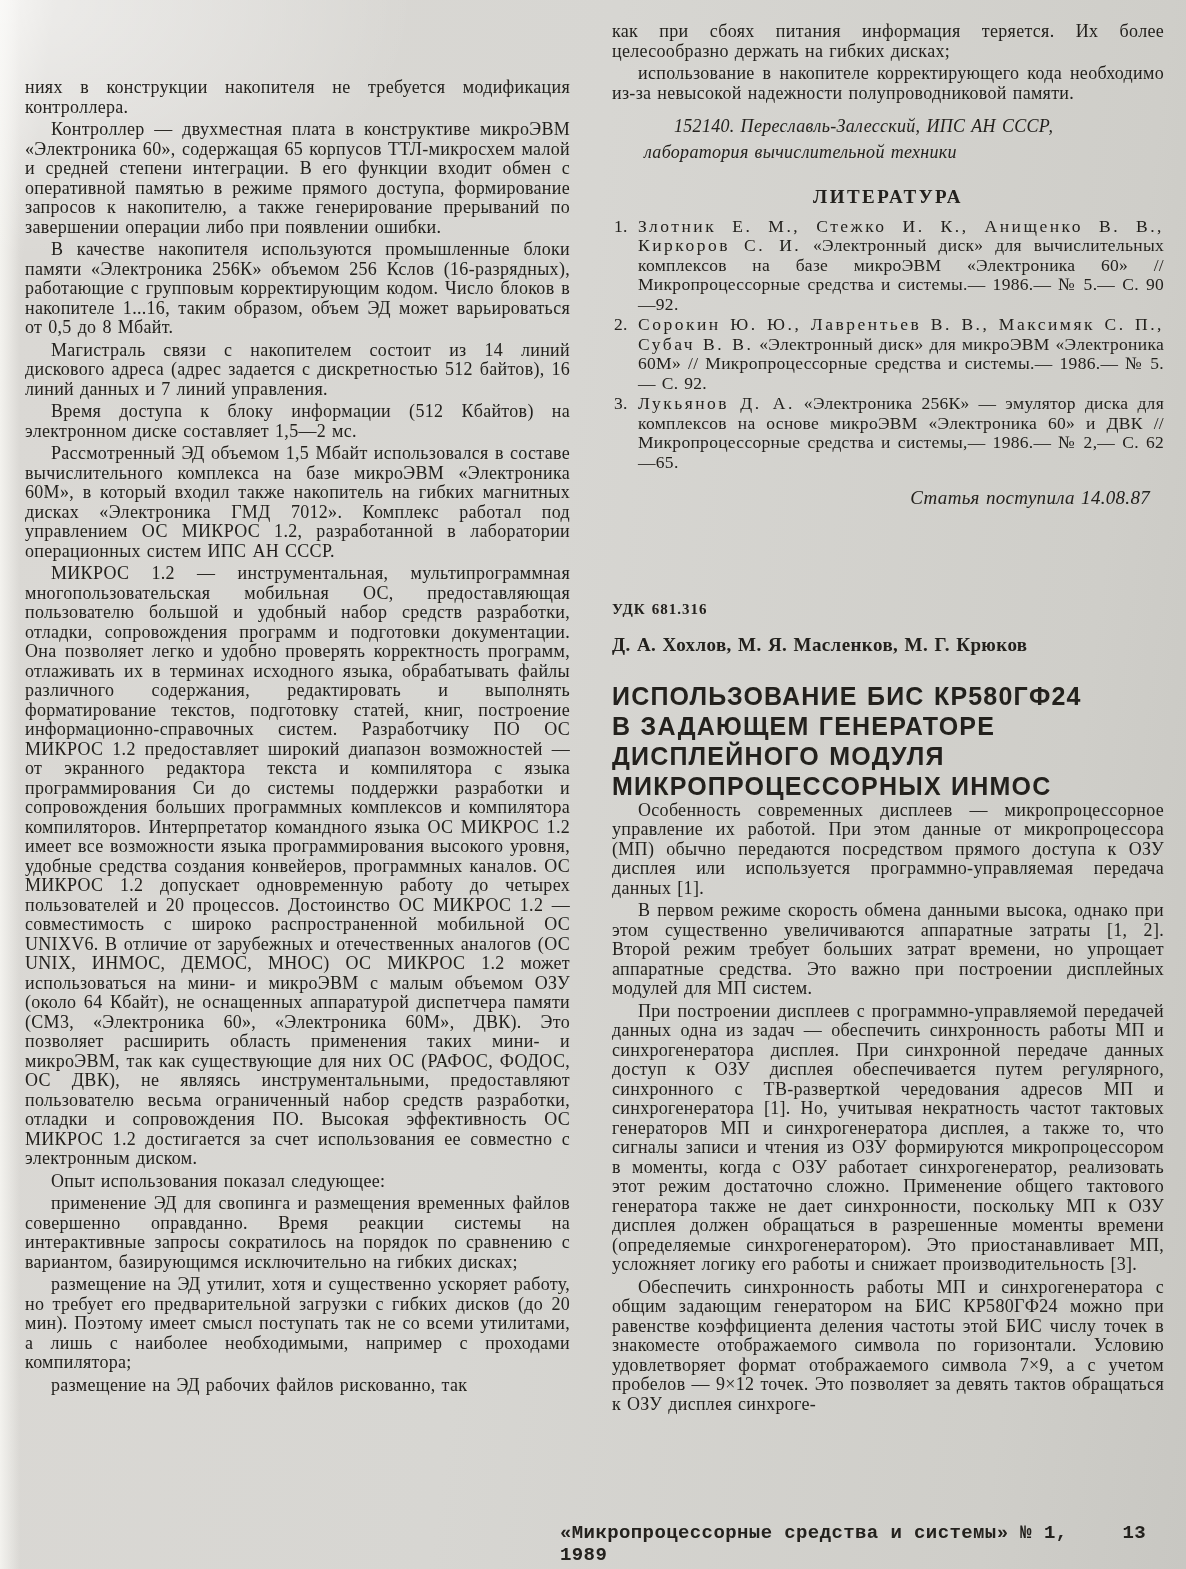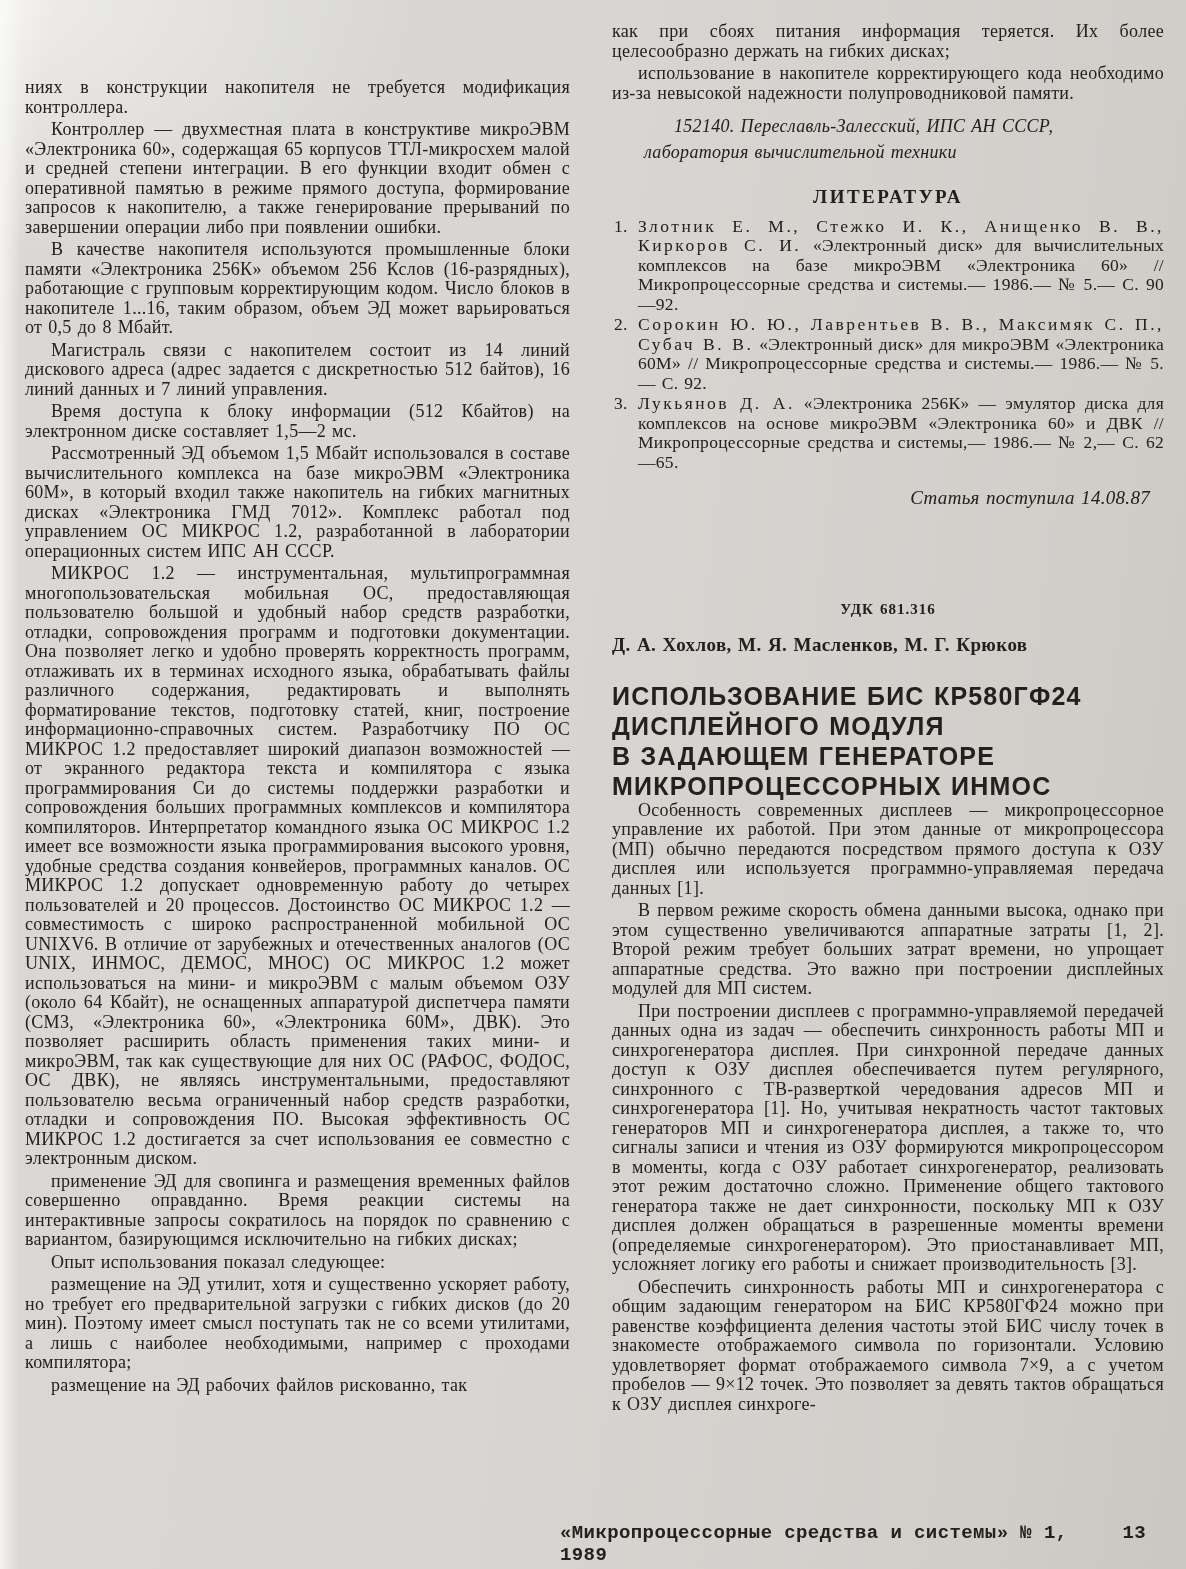--- a/index.html
+++ b/index.html
@@ -36,21 +36,21 @@
     letter-spacing:2.5px; margin:22px 0 10px 0;
   }
   .refs { margin:0; padding:0; list-style:none; }
   .refs li {
     position:relative; padding-left:26px; margin:0 0 1px 0;
     font-size:17.5px; line-height:19.5px; text-align:justify;
   }
   .refs .refnum { position:absolute; left:2px; top:0; }
   .refauthors { letter-spacing:2.5px; }
   .received { font-style:italic; text-align:right; font-size:19px; margin:16px 14px 0 0; }
-  .udk { margin-top:92px; font-weight:bold; font-size:15px; letter-spacing:1px; text-align:center; }
+  .udk { margin-top:92px; font-weight:bold; font-size:15px; letter-spacing:1px; text-align:left; }
   .authors { margin-top:16px; font-weight:bold; font-size:19px; letter-spacing:0.4px; text-align:left; }
   .article-title {
     margin-top:26px; font-family:"Liberation Sans", sans-serif;
     font-weight:bold; font-size:25px; line-height:30px; letter-spacing:1.2px; text-align:left;
   }
   .body-start { margin-top:24px; }
   .footer {
     position:absolute; left:560px; top:1522px; width:586px;
     display:flex; justify-content:space-between; align-items:baseline;
     font-weight:bold; font-size:19px; letter-spacing:0.4px;font-family:Liberation Mono, monospace;
@@ -64,22 +64,22 @@
   <div class="corner-light"></div>
 
   <div class="col col-left">
     <p class="cont">ниях в конструкции накопителя не требуется модификация контроллера.</p>
     <p>Контроллер — двухместная плата в конструктиве микроЭВМ «Электроника 60», содержащая 65 корпусов ТТЛ-микросхем малой и средней степени интеграции. В его функции входит обмен с оперативной памятью в режиме прямого доступа, формирование запросов к накопителю, а также генерирование прерываний по завершении операции либо при появлении ошибки.</p>
     <p>В качестве накопителя используются промышленные блоки памяти «Электроника 256К» объемом 256 Кслов (16-разрядных), работающие с групповым корректирующим кодом. Число блоков в накопителе 1...16, таким образом, объем ЭД может варьироваться от 0,5 до 8 Мбайт.</p>
     <p>Магистраль связи с накопителем состоит из 14 линий дискового адреса (адрес задается с дискретностью 512 байтов), 16 линий данных и 7 линий управления.</p>
     <p>Время доступа к блоку информации (512 Кбайтов) на электронном диске составляет 1,5—2 мс.</p>
     <p>Рассмотренный ЭД объемом 1,5 Мбайт использовался в составе вычислительного комплекса на базе микроЭВМ «Электроника 60М», в который входил также накопитель на гибких магнитных дисках «Электроника ГМД 7012». Комплекс работал под управлением ОС МИКРОС 1.2, разработанной в лаборатории операционных систем ИПС АН СССР.</p>
     <p>МИКРОС 1.2 — инструментальная, мультипрограммная многопользовательская мобильная ОС, предоставляющая пользователю большой и удобный набор средств разработки, отладки, сопровождения программ и подготовки документации. Она позволяет легко и удобно проверять корректность программ, отлаживать их в терминах исходного языка, обрабатывать файлы различного содержания, редактировать и выполнять форматирование текстов, подготовку статей, книг, построение информационно-справочных систем. Разработчику ПО ОС МИКРОС 1.2 предоставляет широкий диапазон возможностей — от экранного редактора текста и компилятора с языка программирования Си до системы поддержки разработки и сопровождения больших программных комплексов и компилятора компиляторов. Интерпретатор командного языка ОС МИКРОС 1.2 имеет все возможности языка программирования высокого уровня, удобные средства создания конвейеров, программных каналов. ОС МИКРОС 1.2 допускает одновременную работу до четырех пользователей и 20 процессов. Достоинство ОС МИКРОС 1.2 — совместимость с широко распространенной мобильной ОС UNIXV6. В отличие от зарубежных и отечественных аналогов (ОС UNIX, ИНМОС, ДЕМОС, МНОС) ОС МИКРОС 1.2 может использоваться на мини- и микроЭВМ с малым объемом ОЗУ (около 64 Кбайт), не оснащенных аппаратурой диспетчера памяти (СМ3, «Электроника 60», «Электроника 60М», ДВК). Это позволяет расширить область применения таких мини- и микроЭВМ, так как существующие для них ОС (РАФОС, ФОДОС, ОС ДВК), не являясь инструментальными, предоставляют пользователю весьма ограниченный набор средств разработки, отладки и сопровождения ПО. Высокая эффективность ОС МИКРОС 1.2 достигается за счет использования ее совместно с электронным диском.</p>
+    <p>Опыт использования показал следующее:</p>
     <p>применение ЭД для свопинга и размещения временных файлов совершенно оправданно. Время реакции системы на интерактивные запросы сократилось на порядок по сравнению с вариантом, базирующимся исключительно на гибких дисках;</p>
-    <p>Опыт использования показал следующее:</p>
     <p>размещение на ЭД утилит, хотя и существенно ускоряет работу, но требует его предварительной загрузки с гибких дисков (до 20 мин). Поэтому имеет смысл поступать так не со всеми утилитами, а лишь с наиболее необходимыми, например с проходами компилятора;</p>
     <p>размещение на ЭД рабочих файлов рискованно, так</p>
   </div>
 
   <div class="col col-right">
     <p class="cont">как при сбоях питания информация теряется. Их более целесообразно держать на гибких дисках;</p>
     <p>использование в накопителе корректирующего кода необходимо из-за невысокой надежности полупроводниковой памяти.</p>
 
     <div class="address">152140. Переславль-Залесский, ИПС АН СССР, лаборатория вычислительной техники</div>
 
@@ -92,22 +92,22 @@
     </ol>
 
     <div class="received">Статья поступила 14.08.87</div>
 
     <div class="udk">УДК 681.316</div>
 
     <div class="authors">Д. А. Хохлов, М. Я. Масленков, М. Г. Крюков</div>
 
     <div class="article-title">
       <div>ИСПОЛЬЗОВАНИЕ БИС КР580ГФ24</div>
+      <div>В ЗАДАЮЩЕМ ГЕНЕРАТОРЕ</div>
       <div>ДИСПЛЕЙНОГО МОДУЛЯ</div>
-      <div>В ЗАДАЮЩЕМ ГЕНЕРАТОРЕ</div>
       <div>МИКРОПРОЦЕССОРНЫХ ИНМОС</div>
     </div>
 
     <p class="body-start">Особенность современных дисплеев — микропроцессорное управление их работой. При этом данные от микропроцессора (МП) обычно передаются посредством прямого доступа к ОЗУ дисплея или используется программно-управляемая передача данных [1].</p>
     <p>В первом режиме скорость обмена данными высока, однако при этом существенно увеличиваются аппаратные затраты [1, 2]. Второй режим требует больших затрат времени, но упрощает аппаратные средства. Это важно при построении дисплейных модулей для МП систем.</p>
     <p>При построении дисплеев с программно-управляемой передачей данных одна из задач — обеспечить синхронность работы МП и синхрогенератора дисплея. При синхронной передаче данных доступ к ОЗУ дисплея обеспечивается путем регулярного, синхронного с ТВ-разверткой чередования адресов МП и синхрогенератора [1]. Но, учитывая некратность частот тактовых генераторов МП и синхрогенератора дисплея, а также то, что сигналы записи и чтения из ОЗУ формируются микропроцессором в моменты, когда с ОЗУ работает синхрогенератор, реализовать этот режим достаточно сложно. Применение общего тактового генератора также не дает синхронности, поскольку МП к ОЗУ дисплея должен обращаться в разрешенные моменты времени (определяемые синхрогенератором). Это приостанавливает МП, усложняет логику его работы и снижает производительность [3].</p>
     <p>Обеспечить синхронность работы МП и синхрогенератора с общим задающим генератором на БИС КР580ГФ24 можно при равенстве коэффициента деления частоты этой БИС числу точек в знакоместе отображаемого символа по горизонтали. Условию удовлетворяет формат отображаемого символа 7×9, а с учетом пробелов — 9×12 точек. Это позволяет за девять тактов обращаться к ОЗУ дисплея синхроге-</p>
   </div>
 
   <div class="footer">

